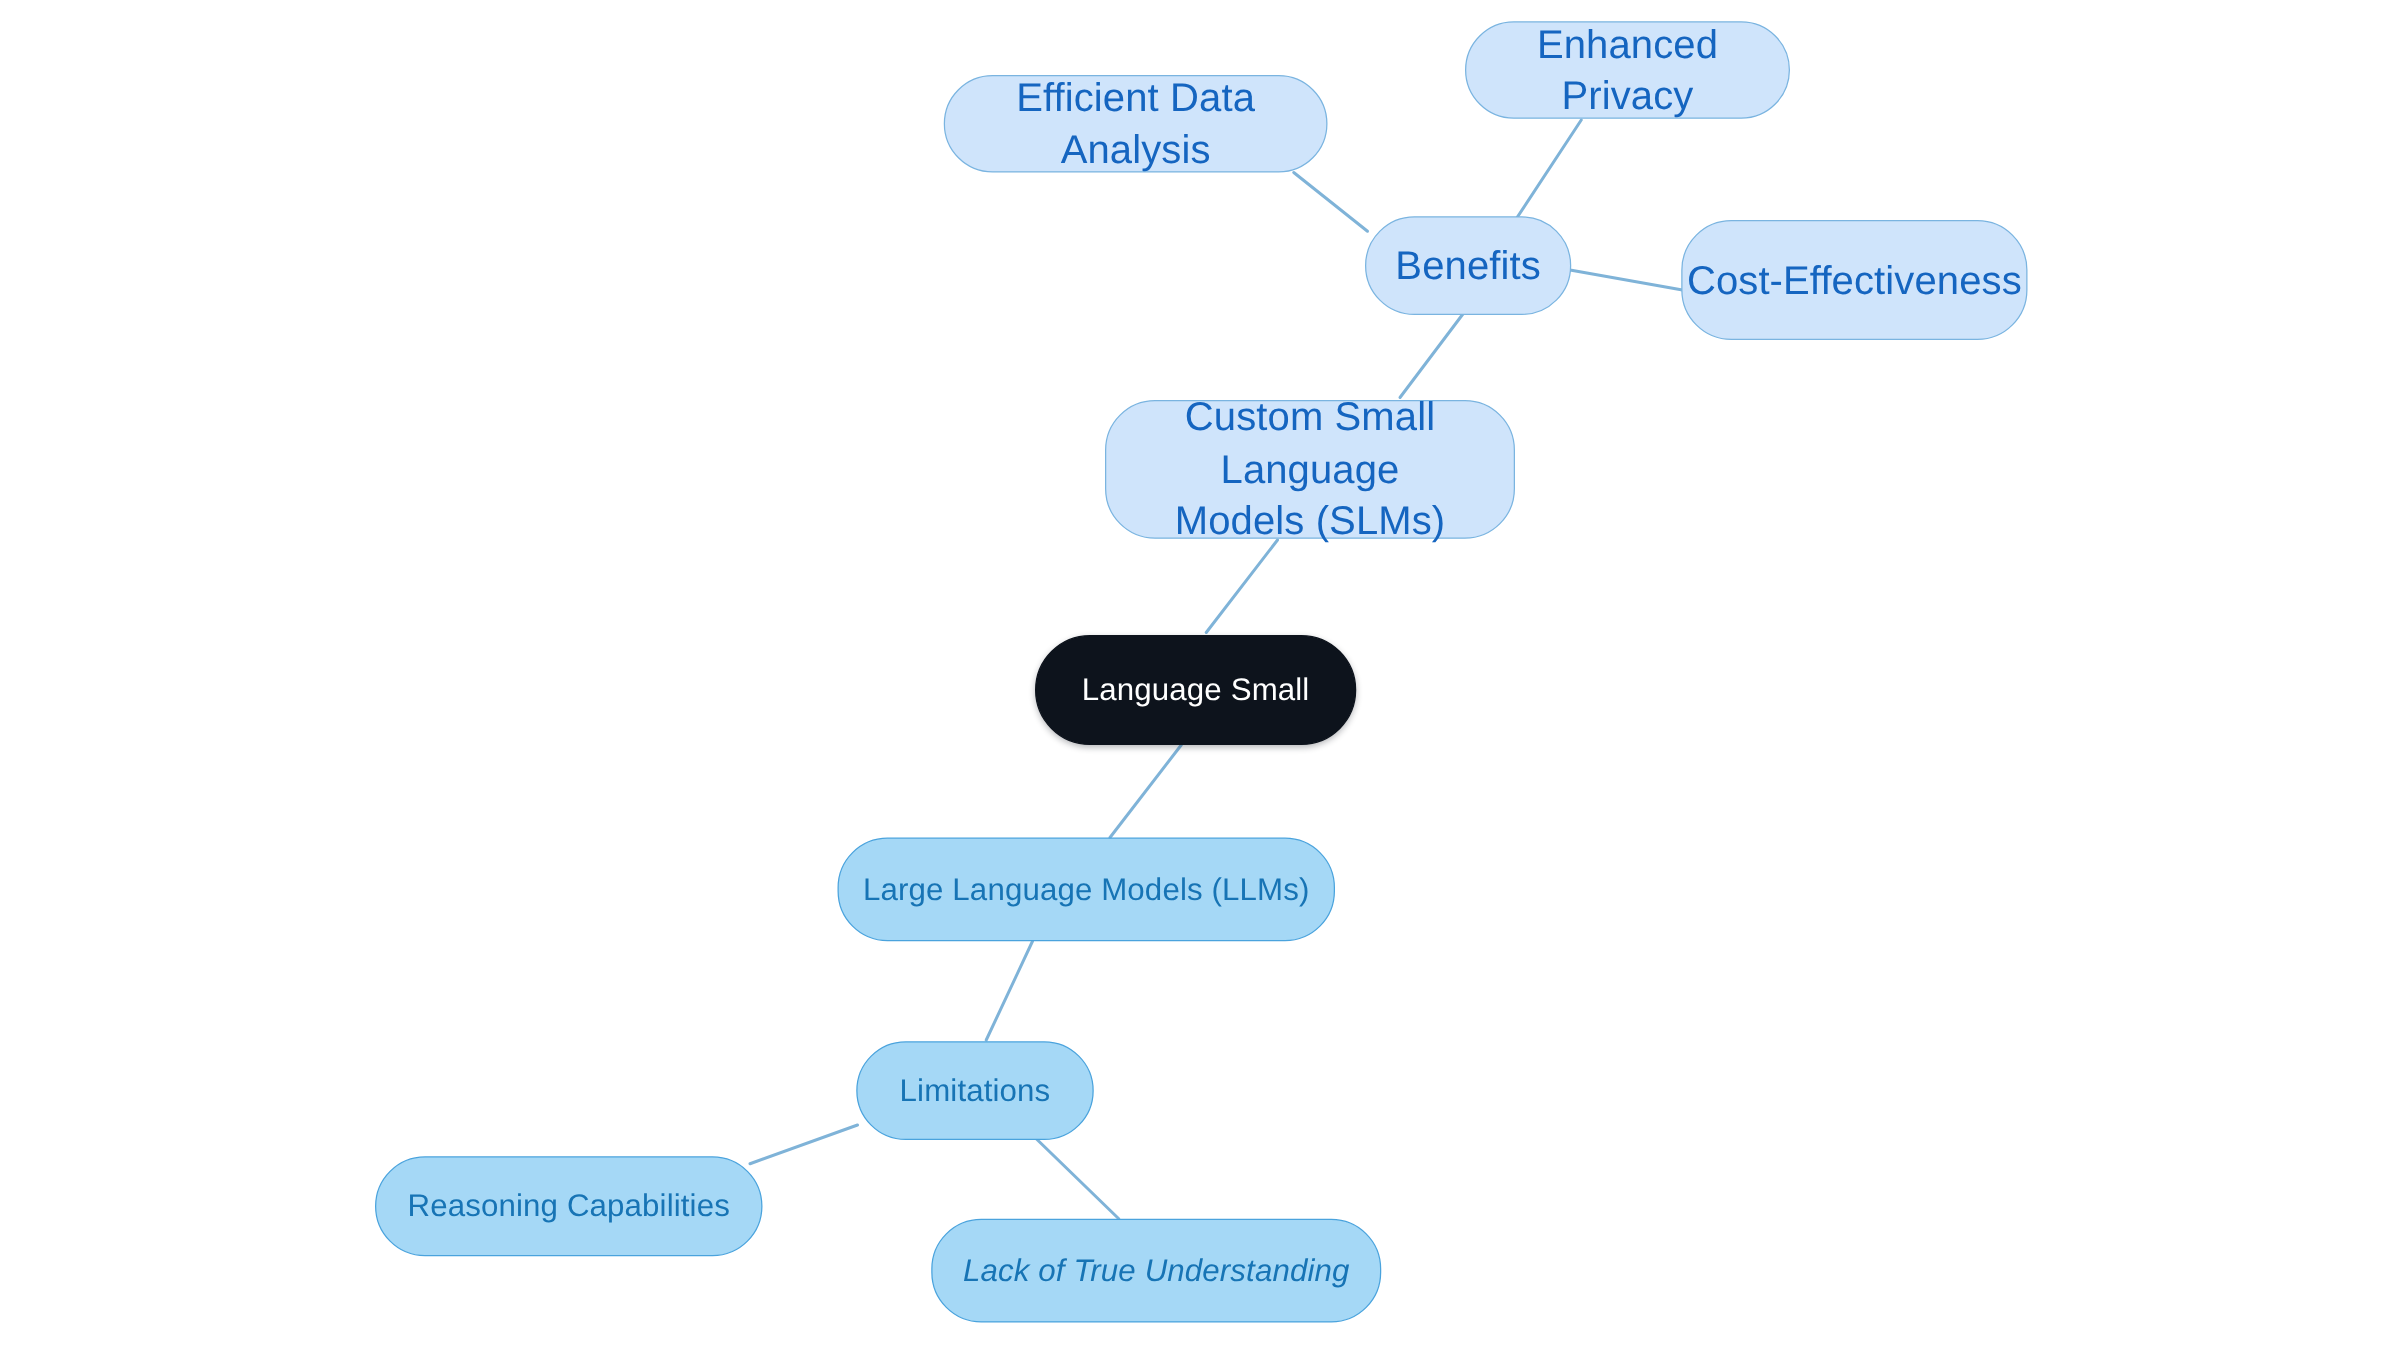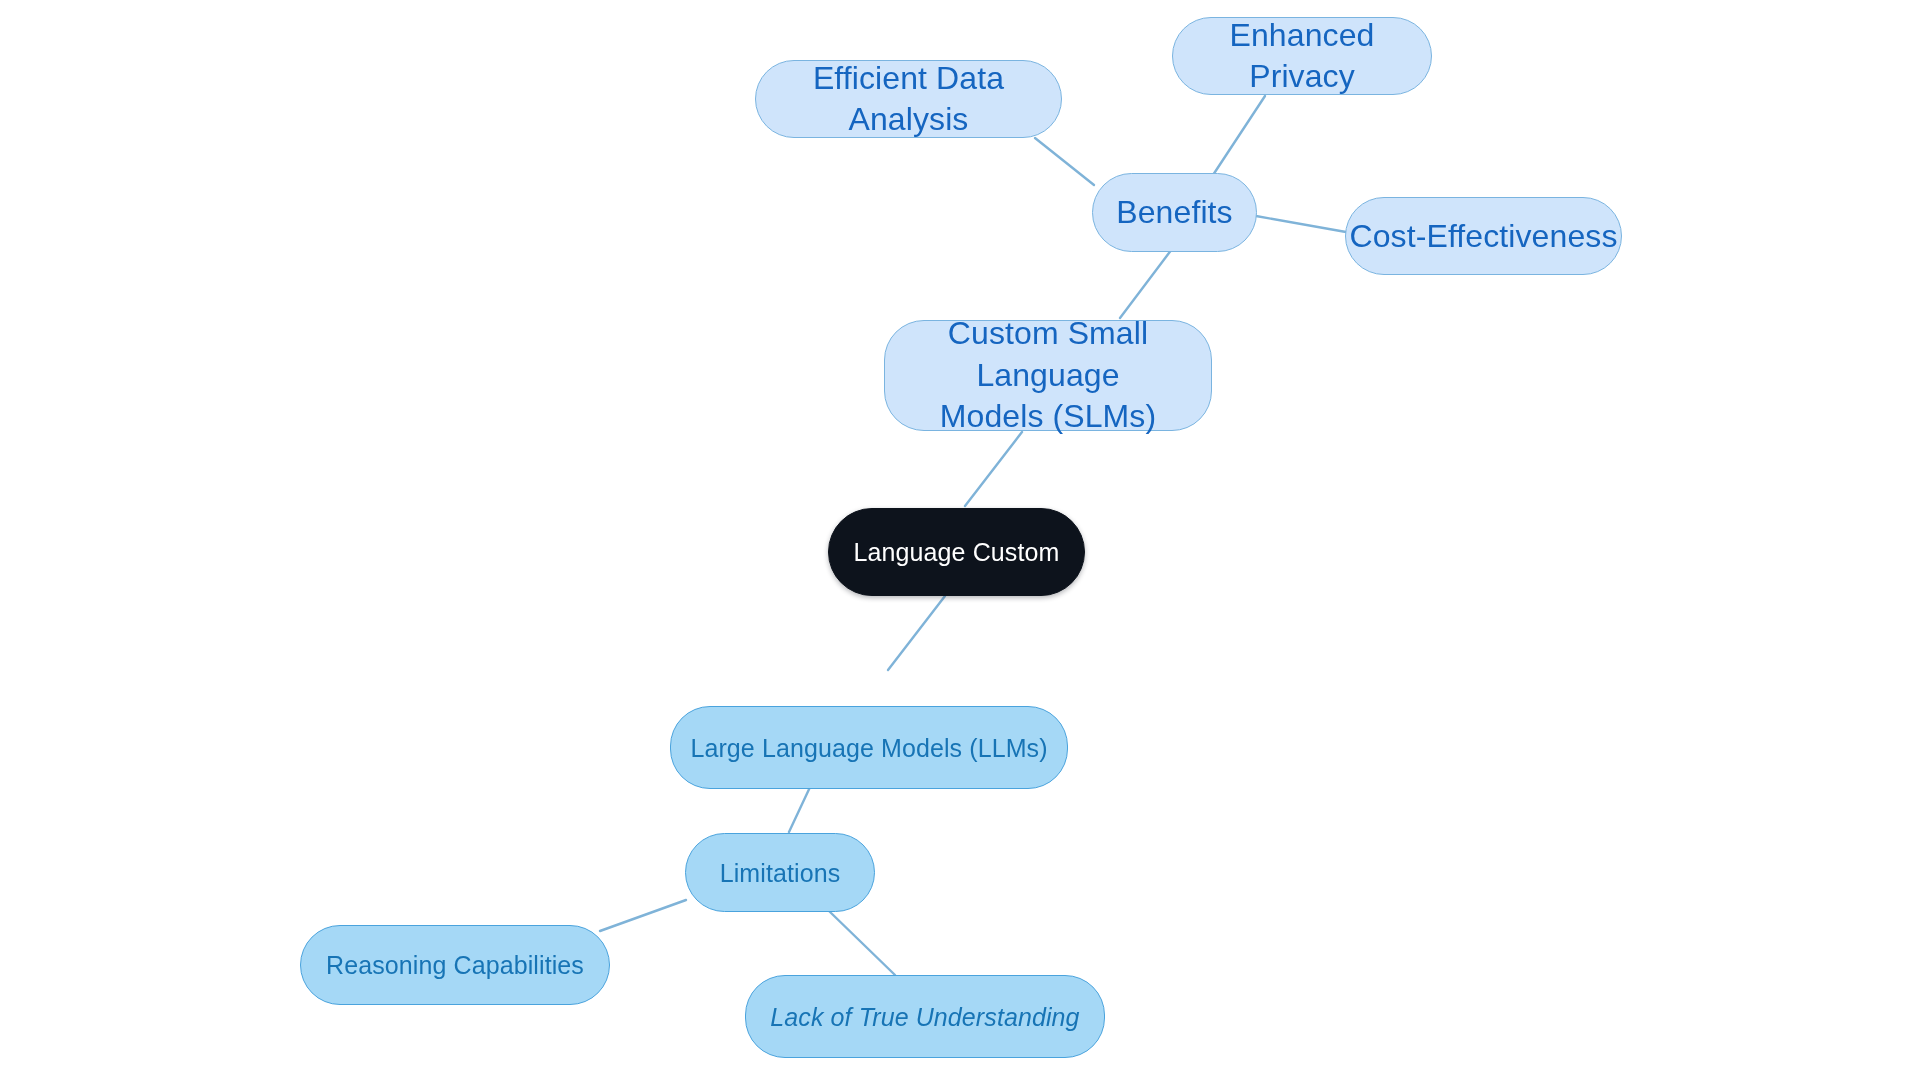--- a/index.html
+++ b/index.html
@@ -93,30 +93,30 @@
 
     <line x1="686" y1="900" x2="600" y2="931" stroke="#7fb3d8" stroke-width="2.4" stroke-linecap="round"></line>
 
     <line x1="829" y1="911" x2="895" y2="975" stroke="#7fb3d8" stroke-width="2.4" stroke-linecap="round"></line>
   </svg>
 
   <div class="node branch-a" style="left:1172px; top:17px; width:260px; height:78px;">Enhanced Privacy</div>
 
   <div class="node branch-a" style="left:755px; top:60px; width:307px; height:78px;">Efficient Data Analysis</div>
 
-  <div class="node branch-a" style="left:1345px; top:197px; width:277px; height:78px;">Cost-Effectiveness</div>
+  <div class="node branch-a" style="left:1345px; top:176px; width:277px; height:96px;">Cost-Effectiveness</div>
 
   <div class="node branch-a two-line" style="left:884px; top:320px; width:328px; height:111px;">Custom Small Language
 Models (SLMs)</div>
 
   <div class="node branch-a" style="left:1092px; top:173px; width:165px; height:79px;">Benefits</div>
 
-  <div class="node root" style="left:828px; top:508px; width:257px; height:88px;">Language Custom</div>
+  <div class="node root" style="left:828px; top:508px; width:257px; height:88px;">Language Small</div>
 
-  <div class="node branch-b" style="left:670px; top:670px; width:398px; height:83px;margin-top:36px;">Large Language Models (LLMs)</div>
+  <div class="node branch-b" style="left:670px; top:670px; width:398px; height:83px;">Large Language Models (LLMs)</div>
 
   <div class="node branch-b" style="left:300px; top:925px; width:310px; height:80px;">Reasoning Capabilities</div>
 
   <div class="node branch-b" style="left:685px; top:833px; width:190px; height:79px;">Limitations</div>
 
   <div class="node branch-b" style="left:745px; top:975px; width:360px; height:83px;font-style:italic;">Lack of True Understanding</div>
 
 </div>
 
 </body></html>

